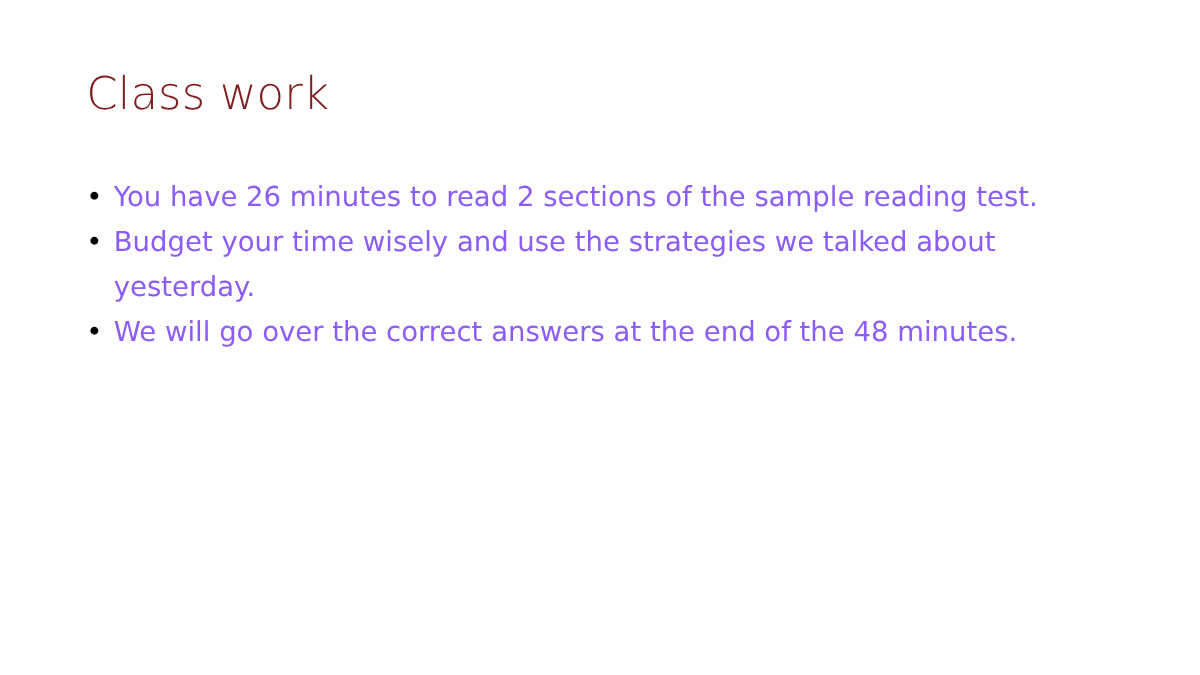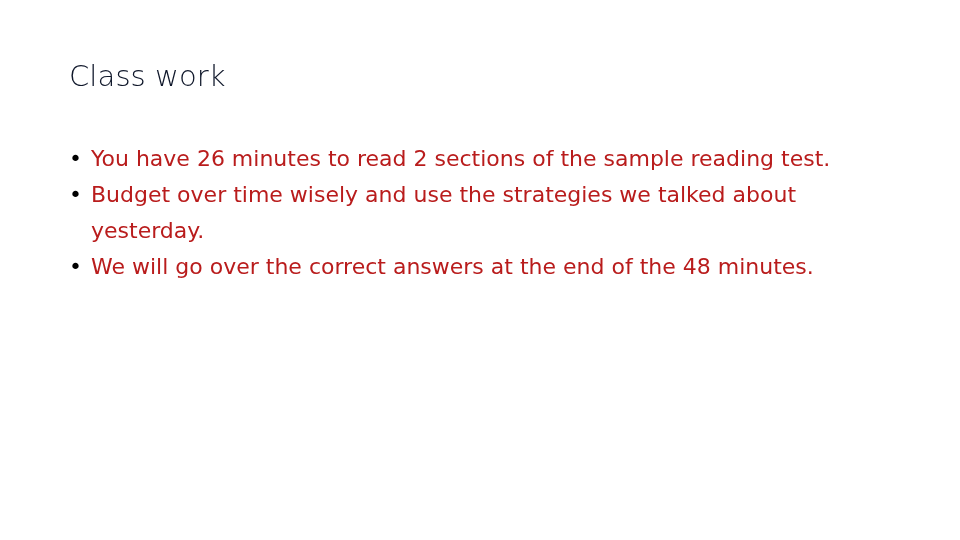--- a/index.html
+++ b/index.html
@@ -23,25 +23,25 @@
     height: 540px;
     background: #ffffff;
     box-sizing: border-box;
   }
 
   .slide-title {
     position: absolute;
     left: 69px;
     top: 54px;
     width: 840px;
-    font-size: 29px;
+    font-size: 36px;
     font-weight: 300;
     line-height: 44px;
     letter-spacing: 0.1px;
-    color: #0f172a;
+    color: #7f1d1d;
     white-space: nowrap;
   }
 
   .body-block {
     position: absolute;
     left: 69px;
     top: 141px;
     width: 820px;
   }
 
@@ -60,41 +60,41 @@
     text-align: left;
     font-size: 22px;
     line-height: 36px;
     color: #000000;
   }
 
   .bullet-text {
     flex: 1 1 auto;
     font-size: 22px;
     line-height: 36px;
-    color: #b91c1c;
+    color: #8b5cf6;
     text-align: left;
   }
 </style>
 </head>
 <body>
 
 <div class="slide">
 
   <div class="slide-title">Class work</div>
 
   <div class="body-block">
 
     <div class="bullet-item">
       <span class="bullet-mark">•</span>
       <span class="bullet-text">You have 26 minutes to read 2 sections of the sample reading test.</span>
     </div>
 
     <div class="bullet-item">
       <span class="bullet-mark">•</span>
-      <span class="bullet-text">Budget over time wisely and use the strategies we talked about yesterday.</span>
+      <span class="bullet-text">Budget your time wisely and use the strategies we talked about yesterday.</span>
     </div>
 
     <div class="bullet-item">
       <span class="bullet-mark">•</span>
       <span class="bullet-text">We will go over the correct answers at the end of the 48 minutes.</span>
     </div>
 
   </div>
 
 </div>

